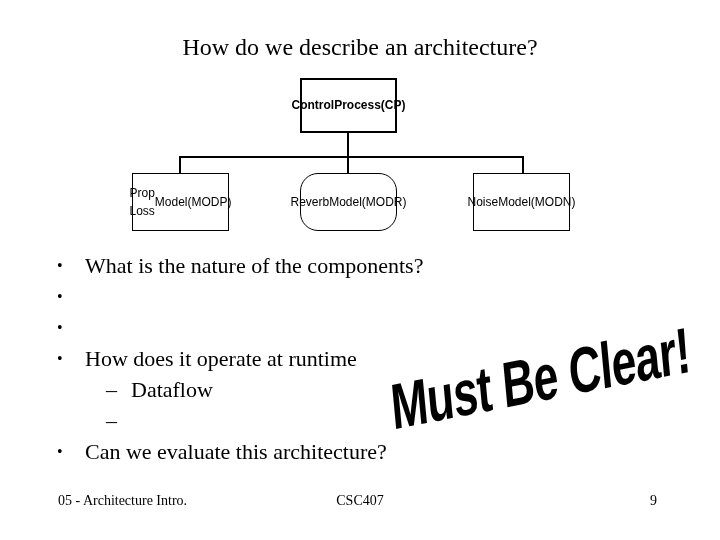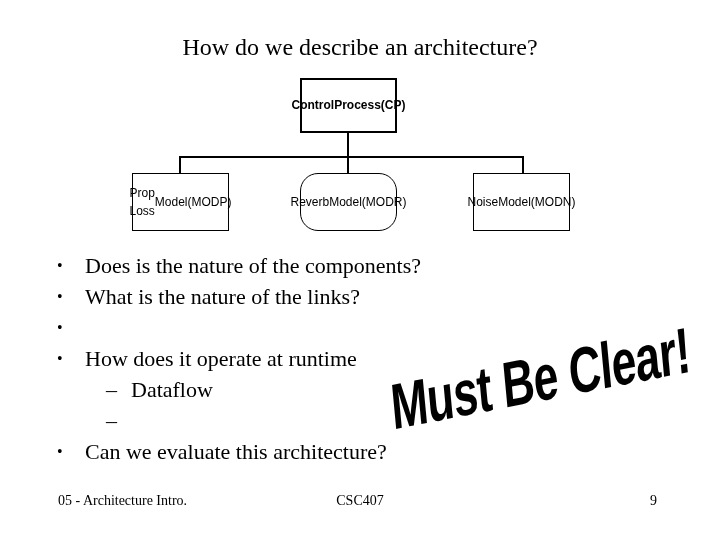--- a/index.html
+++ b/index.html
@@ -153,25 +153,24 @@
     <div class="box child c3">
       <div>Noise</div>
       <div>Model</div>
       <div>(MODN)</div>
     </div>
   </div>
 
   <div class="bullets">
     <div class="bullet-line l1">
       <span class="marker">•</span>
-      <span class="btext">Does is the nature of the components?</span>
-    </div>
-    <div class="bullet-line l1">
-      <span class="marker">•</span>
-      <span class="btext">What is the nature of the links?</span>
+      <span class="btext">What is the nature of the components?</span>
+    </div>
+    <div class="bullet-line l1">
+      <span class="marker">•</span>
     </div>
     <div class="bullet-line l1">
       <span class="marker">•</span>
     </div>
     <div class="bullet-line l1">
       <span class="marker">•</span>
       <span class="btext">How does it operate at runtime</span>
     </div>
     <div class="bullet-line l2">
       <span class="marker">–</span>

